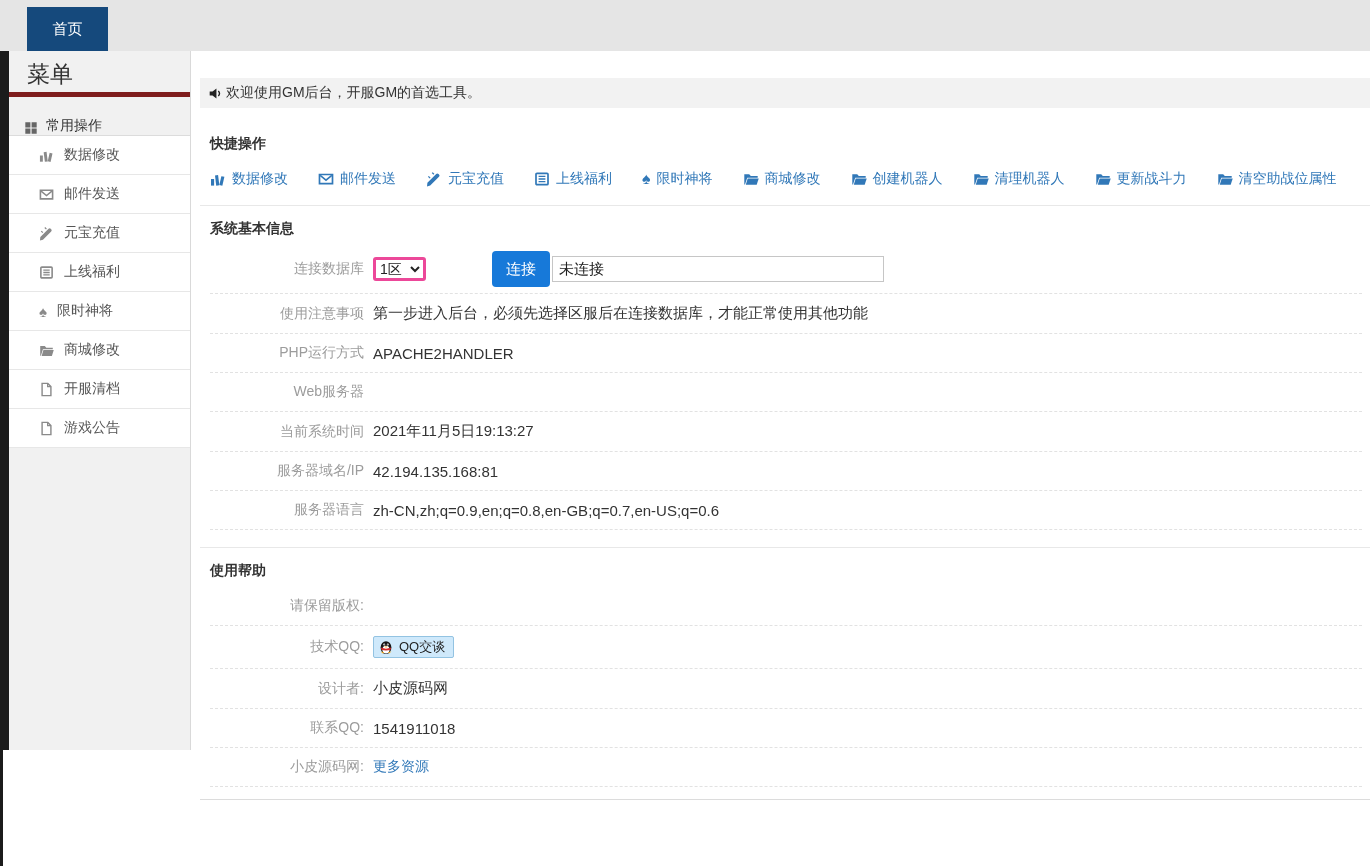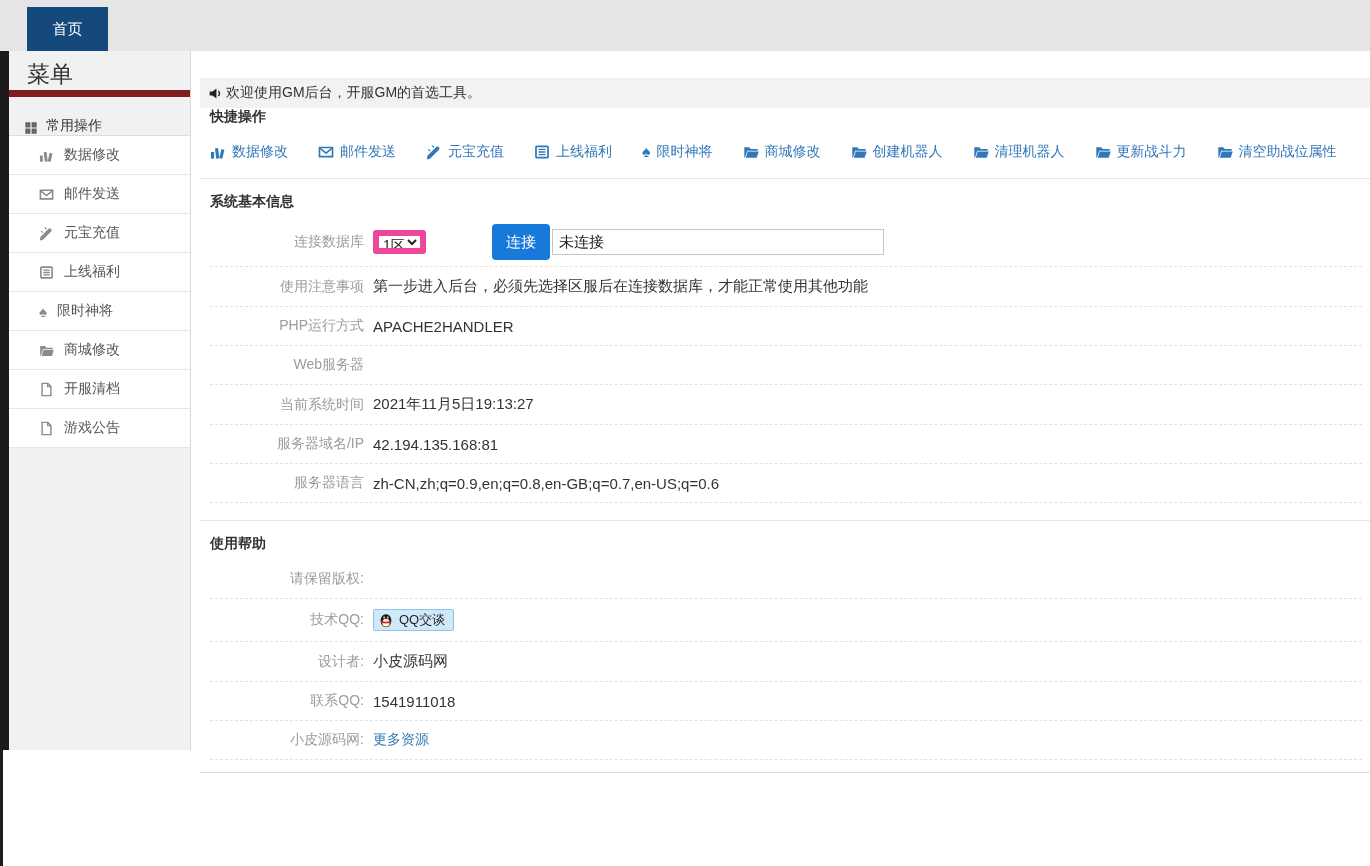--- a/index.html
+++ b/index.html
@@ -14,55 +14,55 @@
                  display:flex; align-items:center; justify-content:center; cursor:pointer; }
 
   
   .edge-strip   { position:absolute; left:0; top:51px; width:9px; height:699px; background:#1b1b1b; }
   .edge-strip-b { position:absolute; left:0; top:750px; width:3px; height:116px; background:#1b1b1b; }
 
   
   .sidebar { position:absolute; left:9px; top:51px; width:182px; height:699px;
              background:#f1f1f1; border-right:1px solid #d9d9d9; }
   .sidebar-title { height:46px; line-height:46px; padding-left:18px; font-size:23px; color:#333;
-                   border-bottom:7px solid #7f1d1d; }
+                   border-bottom:5px solid #7f1d1d; }
   .side-group { height:39px; display:flex; align-items:flex-end; gap:8px; padding-left:15px;
                 border-bottom:1px solid #dcdcdc; font-size:14px; color:#333; cursor:pointer; }
   .side-group svg { color:#666; }
   .menu-item { height:39px; background:#fff; border-bottom:1px solid #e7e7e7;
                display:flex; align-items:center; gap:10px; padding-left:30px;
                font-size:14px; color:#555; cursor:pointer; }
   .menu-item svg, .menu-item .glyph { color:#8a8a8a; }
   .glyph { font-size:15px; line-height:1; }
 
   
   .main { position:absolute; left:191px; top:51px; width:1179px; height:815px; background:#fff; }
   .notice { margin:27px 0 0 9px; height:30px; background:#f2f2f2;
             display:flex; align-items:center; gap:3px; padding-left:8px;
             font-size:14px; color:#333; }
   .notice svg { color:#222; flex:none; }
 
   .inner { margin-left:9px; padding:0 8px 0 10px; }
-  .sec-title { font-size:14px; font-weight:bold; color:#333; }
+  .sec-title { margin-top:27px; font-size:14px; font-weight:bold; color:#333; }
   .quick-links { margin-top:17px; display:flex; gap:30px; }
   .qlink { display:flex; align-items:center; gap:6px; font-size:14px; color:#3178b8;
            text-decoration:none; cursor:pointer; }
   .qlink .glyph { font-size:16px; }
   .divider { margin-left:9px; margin-top:17px; border-top:1px solid #e8e8e8; }
   .sec-title.tight { margin-top:14px; }
 
   .rows { margin-top:7px; }
   .row { display:flex; align-items:center; padding:10px 0; border-bottom:1px dashed #e2e2e2; }
   .row-label { flex:none; width:163px; text-align:right; padding-right:9px;
                font-size:14px; color:#9c9c9c; }
   .row-value { font-size:15px; color:#333; }
 
   .row.connect { padding:6px 0; }
   .zone-select { width:53px; height:24px; font-size:14px; color:#222;
-                 border:6px solid #ec4899; border-radius:3px; background:#fff; }
+                 border:3px solid #ec4899; border-radius:3px; background:#fff; }
   .connect-btn { margin-left:66px; height:36px; padding:0 14px; border:none; border-radius:4px;
                  background:#1779d9; color:#fff; font-size:15px; cursor:pointer; }
   .status-input { margin-left:2px; width:332px; height:26px; border:1px solid #c6c6c6;
                   padding:0 6px; font-size:15px; color:#222; }
 
   .qq-btn { display:inline-flex; align-items:center; gap:5px; height:22px;
             padding:0 8px 0 4px; background:#cfe9fb; border:1px solid #93c3e2;
             border-radius:2px; font-size:13px; color:#222; cursor:pointer; }
   .link { color:#3178b8; font-size:14px; text-decoration:none; cursor:pointer; }
 

